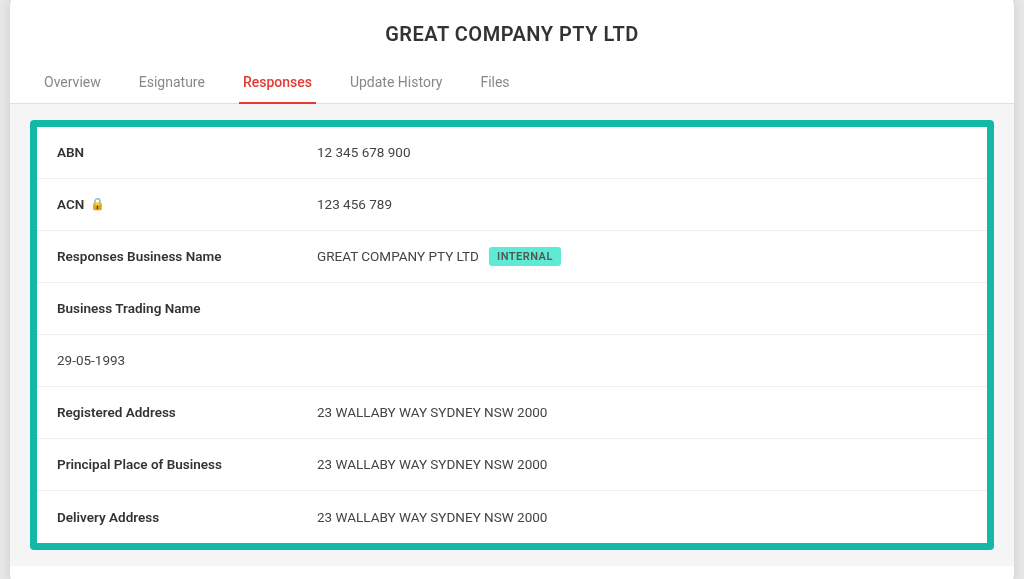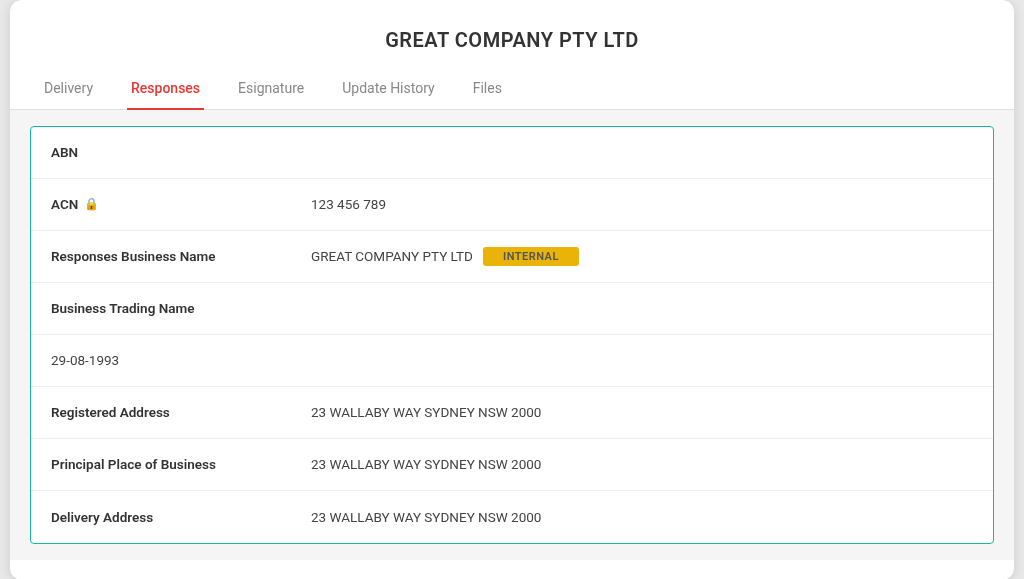--- a/index.html
+++ b/index.html
@@ -67,21 +67,21 @@
     }
 
     .content-area {
       background: #f5f5f5;
       margin: 0;
       padding: 16px 20px;
     }
 
     .table-container {
       background: #ffffff;
-      border: 1px solid #14b8a6;
+      border: 7px solid #14b8a6;
       border-radius: 4px;
       overflow: hidden;
     }
 
     .table-row {
       display: flex;
       flex-direction: row;
       align-items: center;
       border-bottom: 1px solid #eeeeee;
       min-height: 52px;
@@ -112,54 +112,57 @@
       align-items: center;
       gap: 10px;
     }
 
     .lock-icon {
       color: #aaaaaa;
       font-size: 12px;
     }
 
     .internal-badge {
-      background: #eab308;
+      background: #5eead4;
       color: #555555;
       font-size: 11px;
       font-weight: 600;
-      padding: 3px 20px;
+      padding: 3px 8px;
       border-radius: 3px;
       letter-spacing: 0.5px;
       cursor: pointer;
       position: relative;
     }
   </style>
 </head>
 <body>
 
 <div class="card">
   <div class="card-header">
     <h1 class="company-title">GREAT COMPANY PTY LTD</h1>
   </div>
 
   <div class="tabs">
-    <div class="tab">Delivery</div>
+    <div class="tab">Overview</div>
+    <div class="tab">Esignature</div>
     <div class="tab active">Responses</div>
-    <div class="tab">Esignature</div>
     <div class="tab">Update History</div>
     <div class="tab">Files</div>
   </div>
 
   <div class="content-area">
     <div class="table-container">
 
       <div class="table-row">
         <div class="row-label">
           <span>ABN</span>
         </div>
+        <div class="row-value">
+          <span>12 345 678 900</span>
+        </div>
       </div>
 
       <div class="table-row">
         <div class="row-label">
           <span>ACN</span>
           <span class="lock-icon">🔒</span>
         </div>
         <div class="row-value">
           <span>123 456 789</span>
         </div>
@@ -176,21 +179,21 @@
       </div>
 
       <div class="table-row">
         <div class="row-label">
           <span>Business Trading Name</span>
         </div>
       </div>
 
       <div class="table-row">
         <div class="row-value">
-          <span>29-08-1993</span>
+          <span>29-05-1993</span>
         </div>
       </div>
 
       <div class="table-row">
         <div class="row-label">
           <span>Registered Address</span>
         </div>
         <div class="row-value">
           <span>23 WALLABY WAY SYDNEY NSW 2000</span>
         </div>

